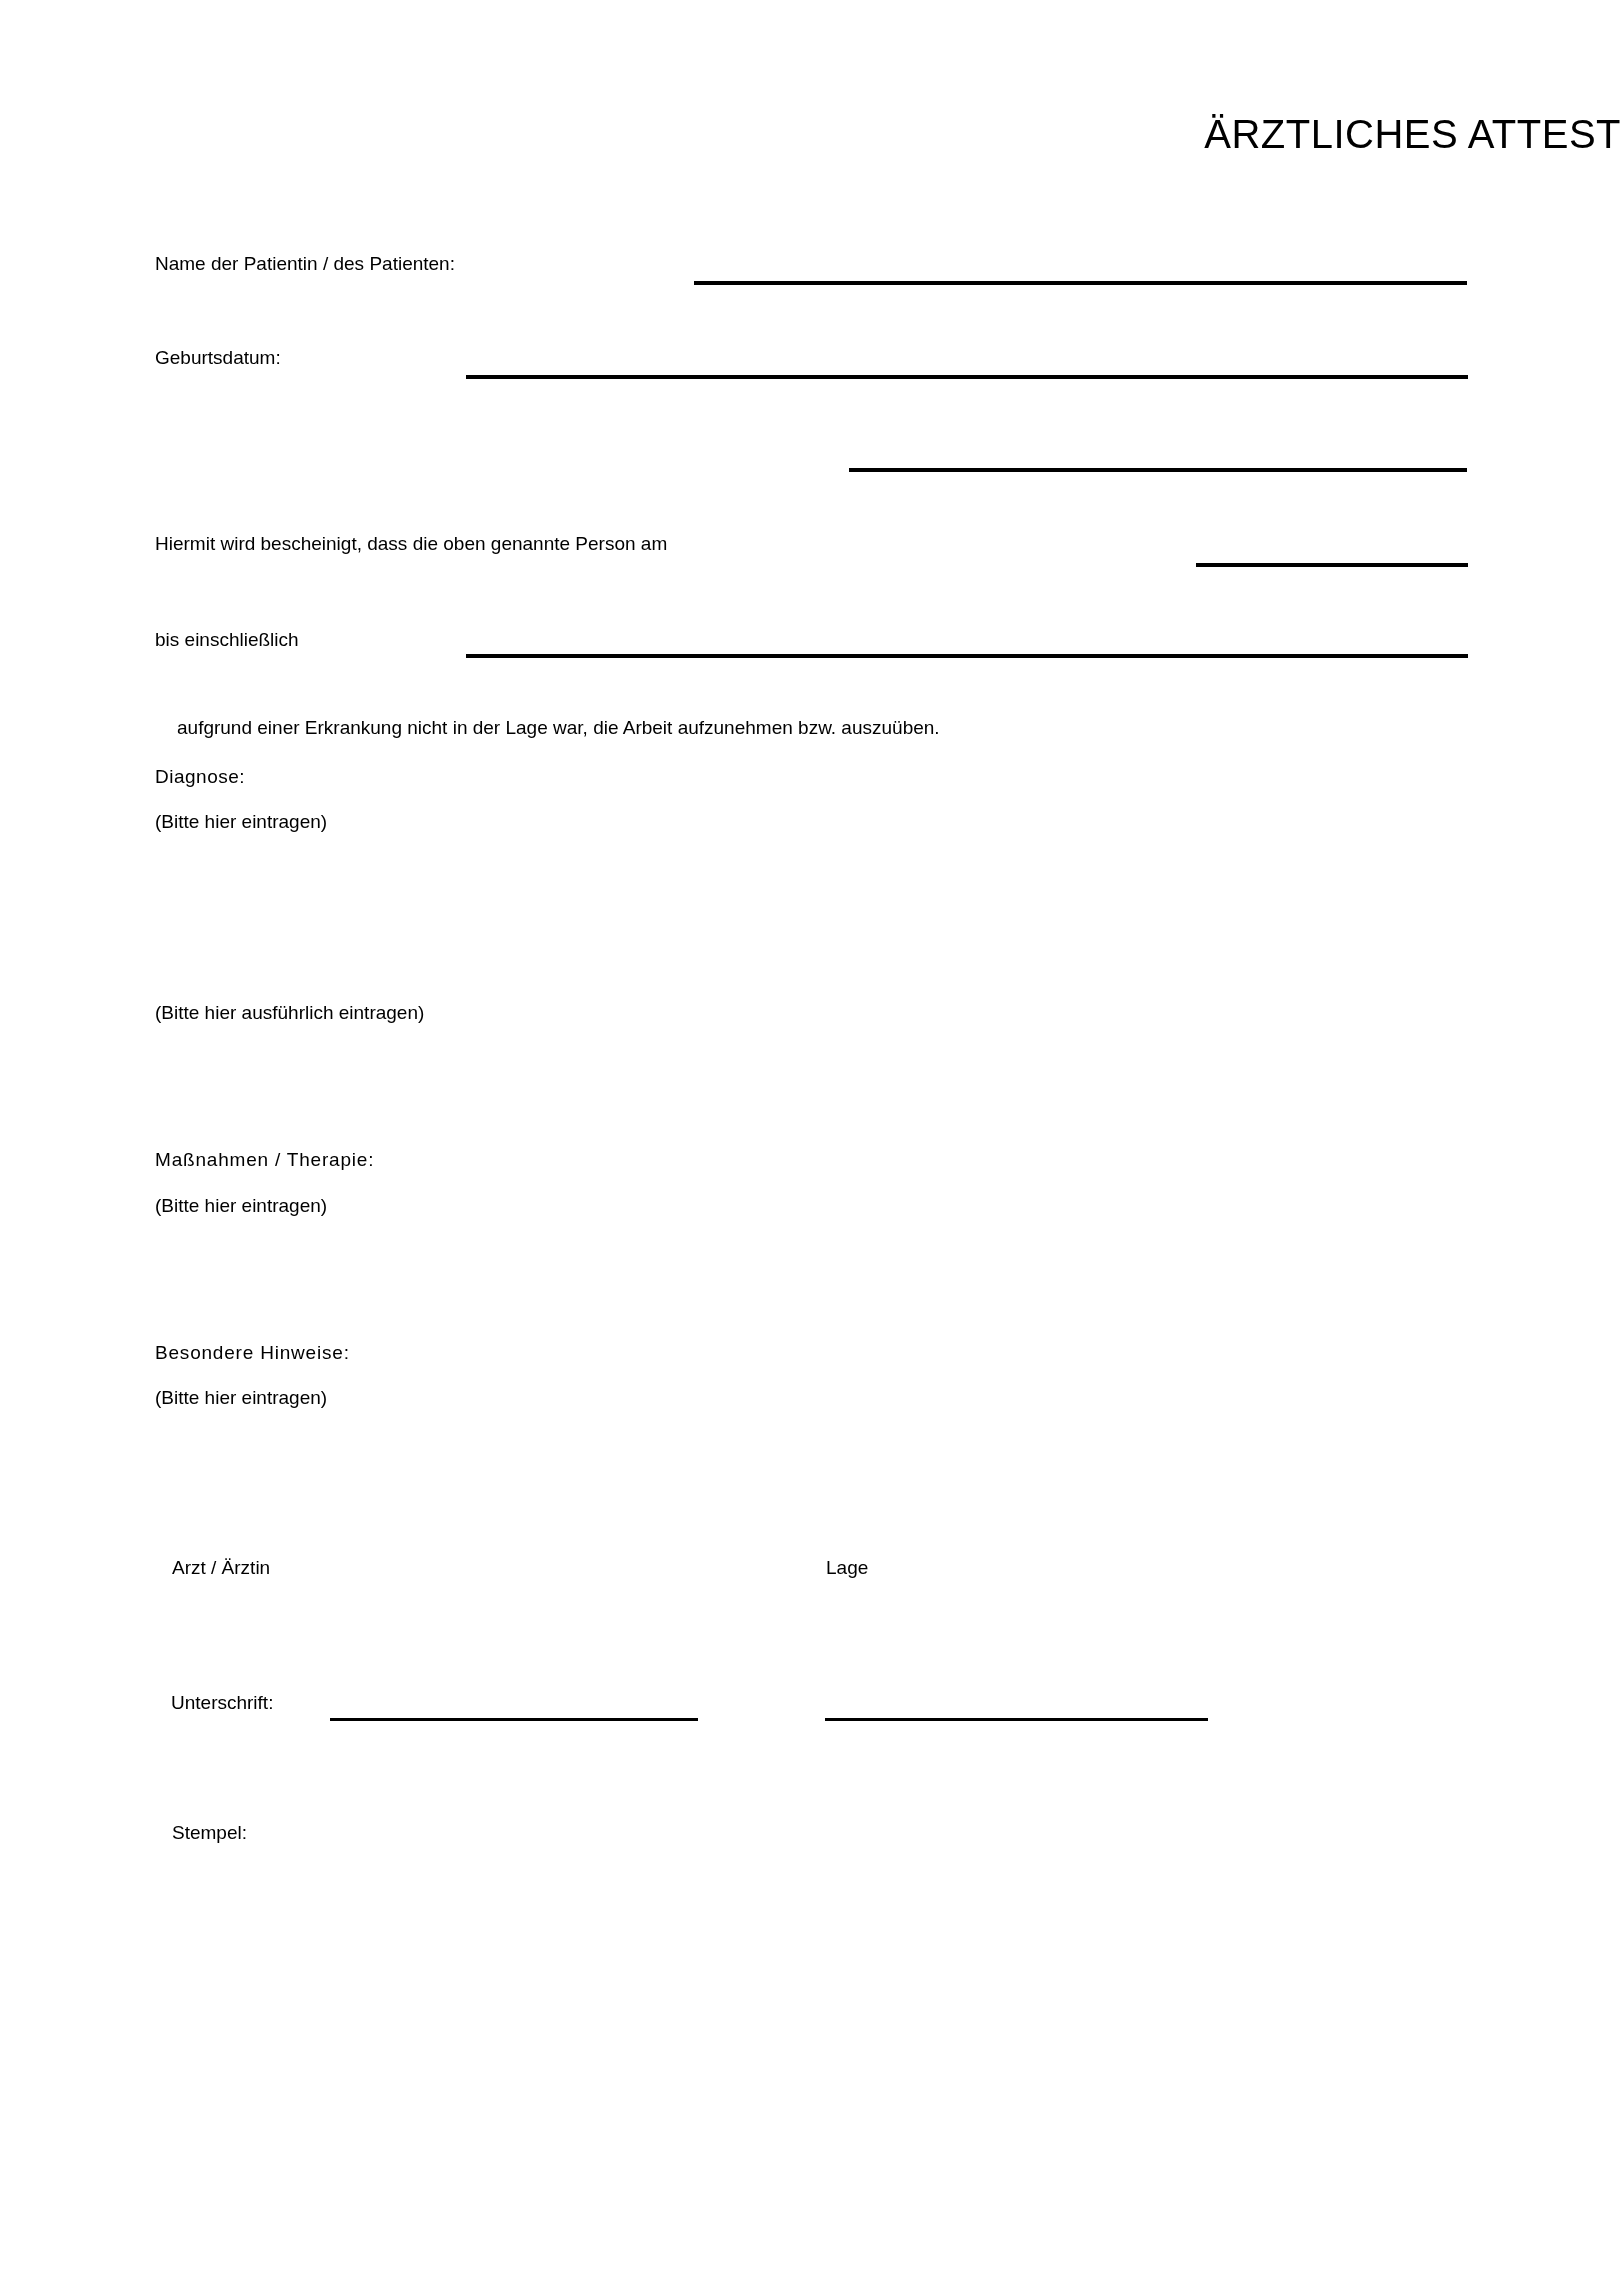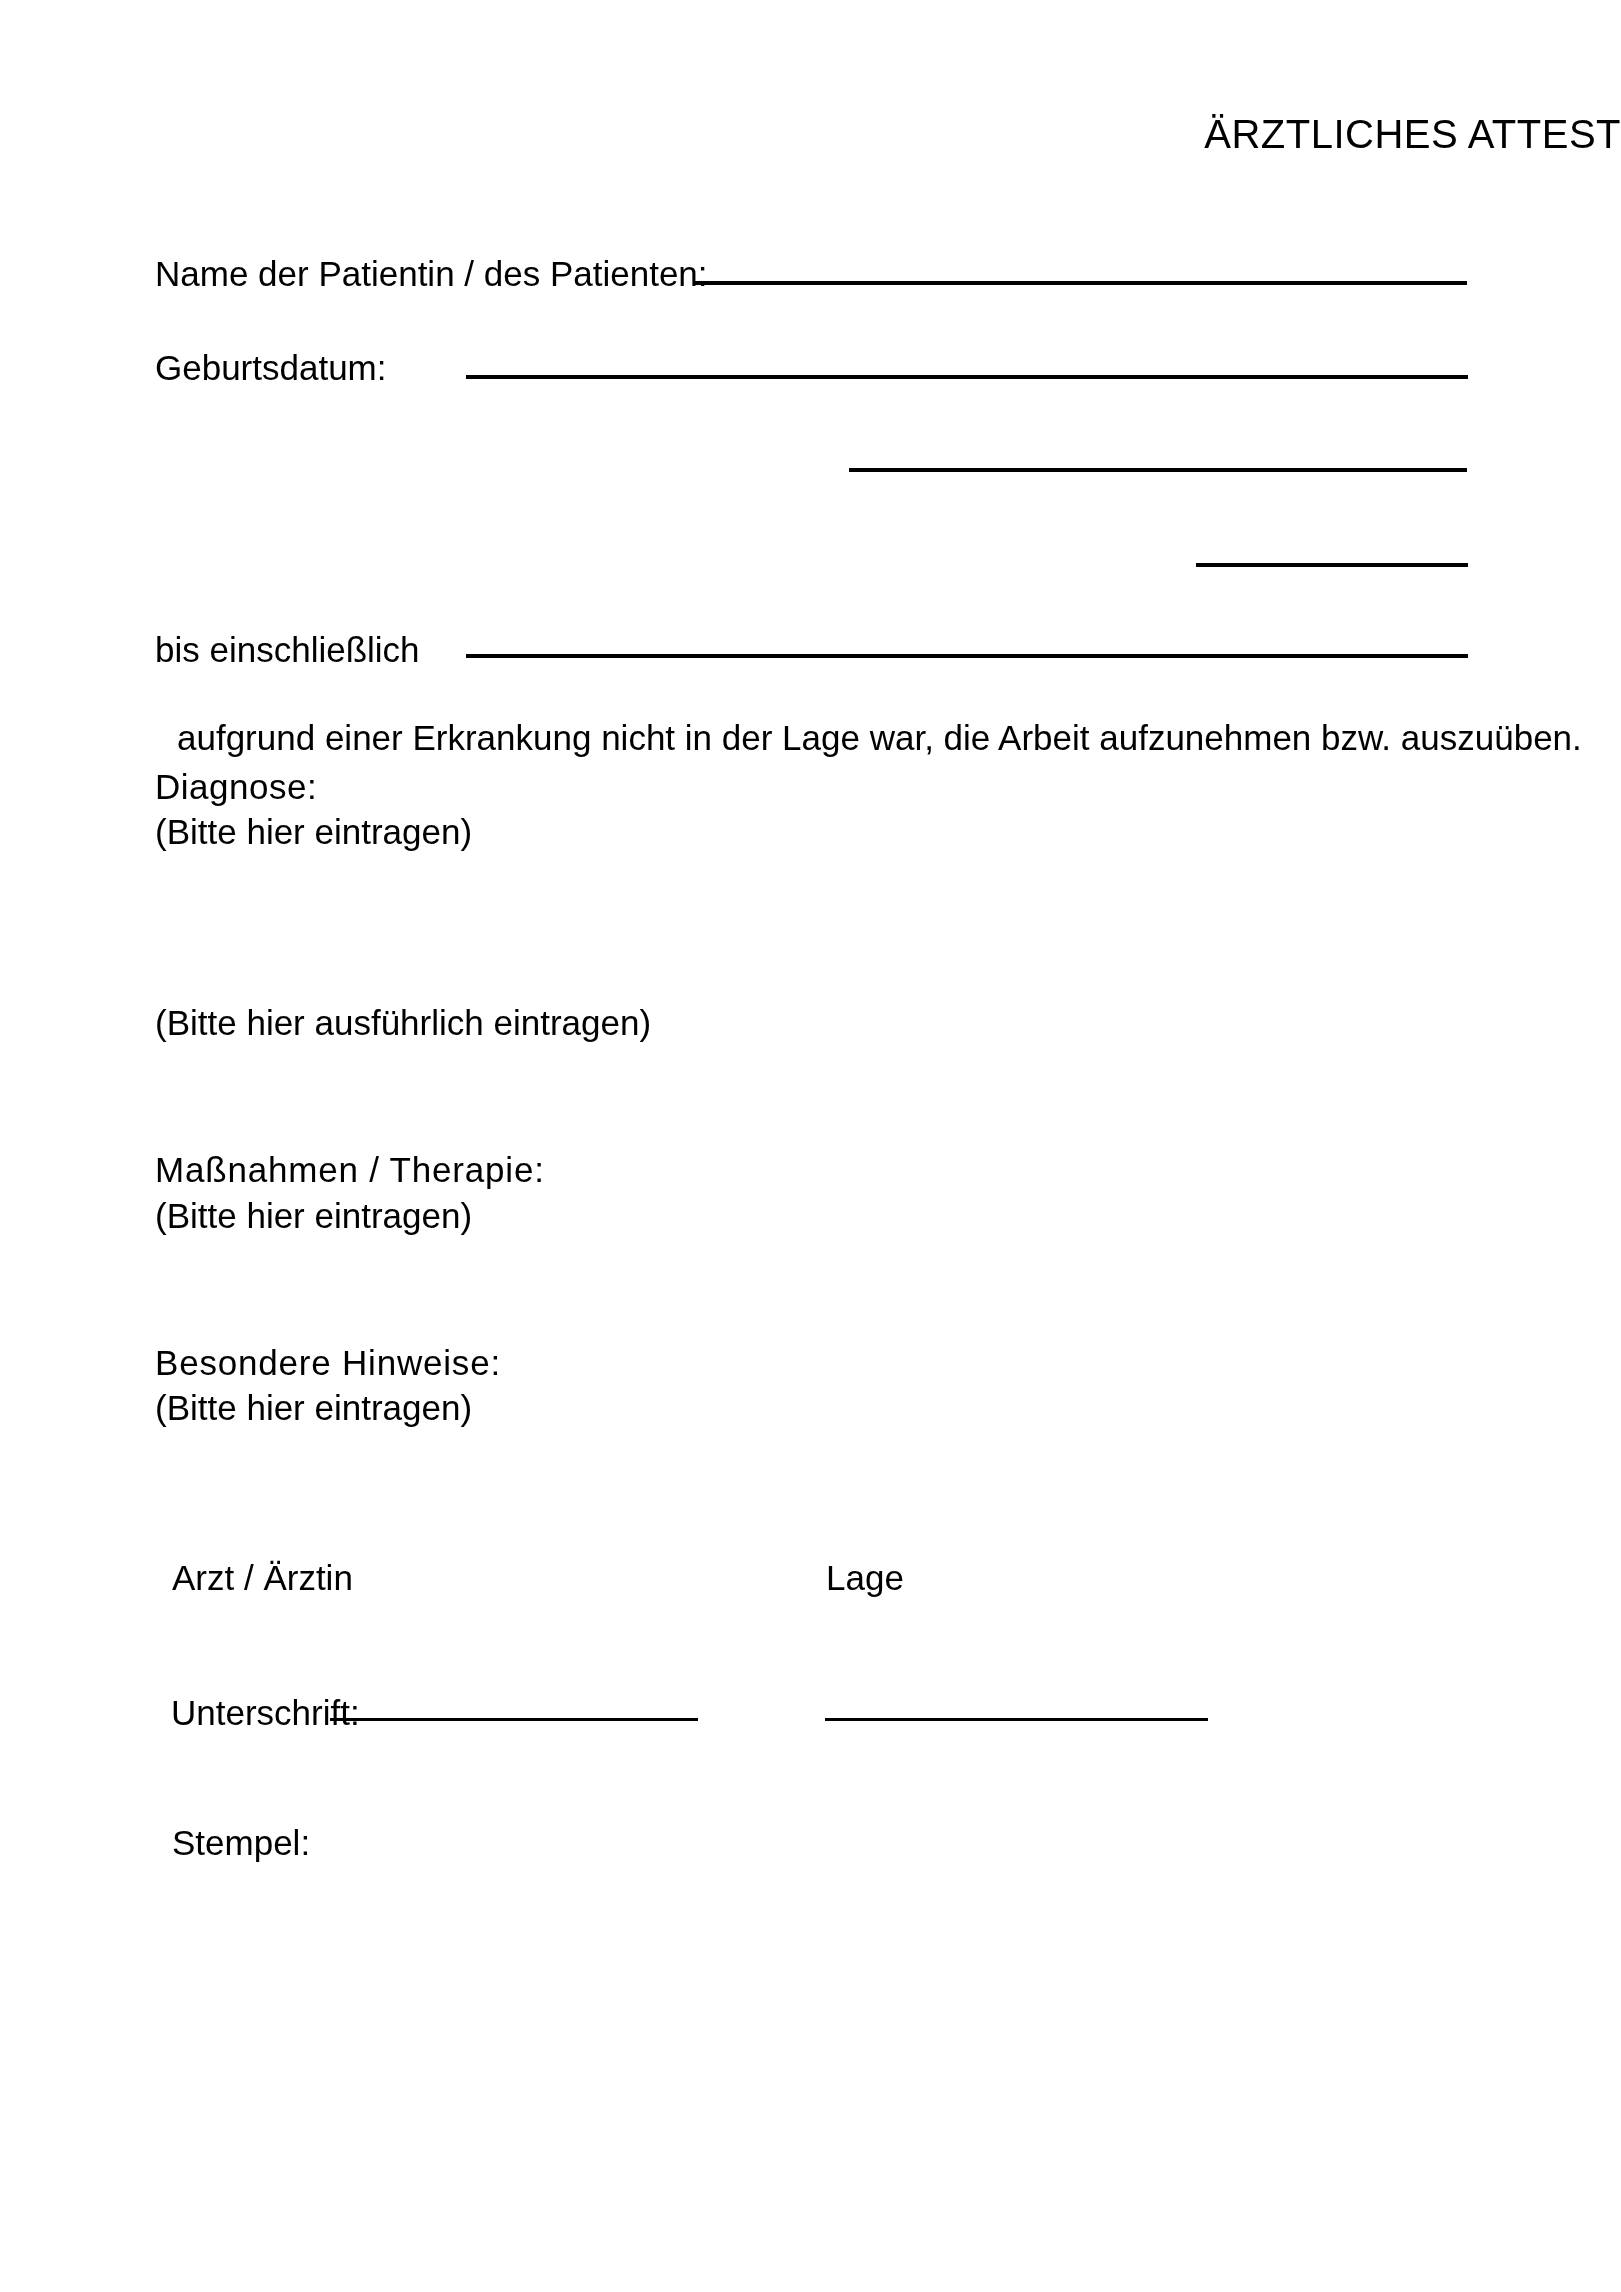--- a/index.html
+++ b/index.html
@@ -7,21 +7,21 @@
     position: relative;
     width: 1621px;
     height: 2293px;
     background: #ffffff;
     font-family: "Liberation Sans", sans-serif;
     color: #000000;
     overflow: hidden;
   }
   .t {
     position: absolute;
-    font-size: 35px;
+    font-size: 19px;
     line-height: 1.2;
     white-space: nowrap;
     color: #000000;
   }
   .title {
     position: absolute;
     top: 112px;
     left: 0;
     width: 100%;
     text-align: right;
@@ -67,20 +67,21 @@
   <div class="title">ÄRZTLICHES ATTEST</div>
 
   <span class="t" id="lbl-name">Name der Patientin / des Patienten:</span>
   <div class="fill" id="line-name"></div>
 
   <span class="t" id="lbl-birth">Geburtsdatum:</span>
   <div class="fill" id="line-birth"></div>
 
   <div class="fill" id="line-addr"></div>
 
+  <span class="t" id="lbl-certify">Hiermit wird bescheinigt, dass die oben genannte Person am</span>
   <div class="fill" id="line-certify"></div>
 
   <span class="t" id="lbl-until">bis einschließlich</span>
   <div class="fill" id="line-until"></div>
 
   <span class="t" id="statement">aufgrund einer Erkrankung nicht in der Lage war, die Arbeit aufzunehmen bzw. auszuüben.</span>
 
   <span class="t" id="lbl-diag">Diagnose:</span>
   <span class="t" id="hint-diag">(Bitte hier eintragen)</span>
 

